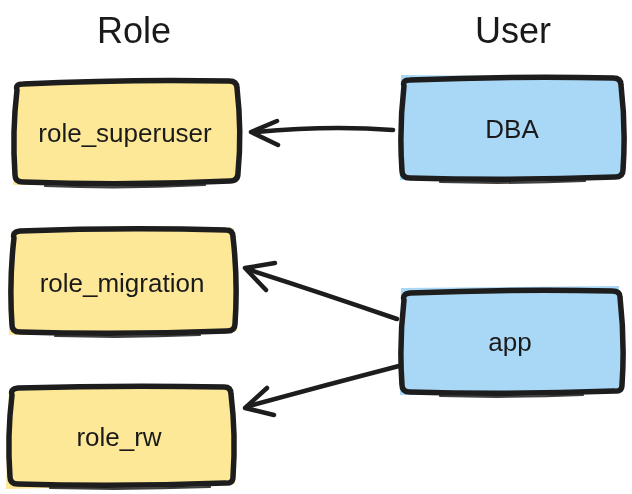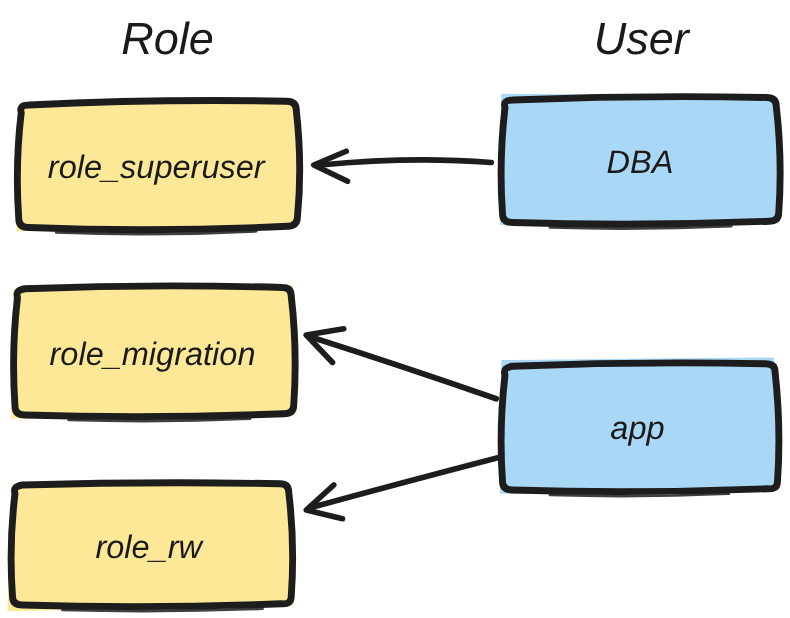--- a/index.html
+++ b/index.html
@@ -6,21 +6,20 @@
     margin: 0;
     padding: 0;
     background: #ffffff;
   }
   .canvas-wrap {
     position: relative;
     width: 632px;
     height: 494px;
     background: var(--bg, #ffffff);
     overflow: hidden;
-    font-style: italic;
   }
   svg {
     display: block;
   }
   svg text {
     font-family: "Liberation Sans", sans-serif;
     fill: var(--text, #1a1a1a);
   }
   .heading {
     font-size: 36px;

